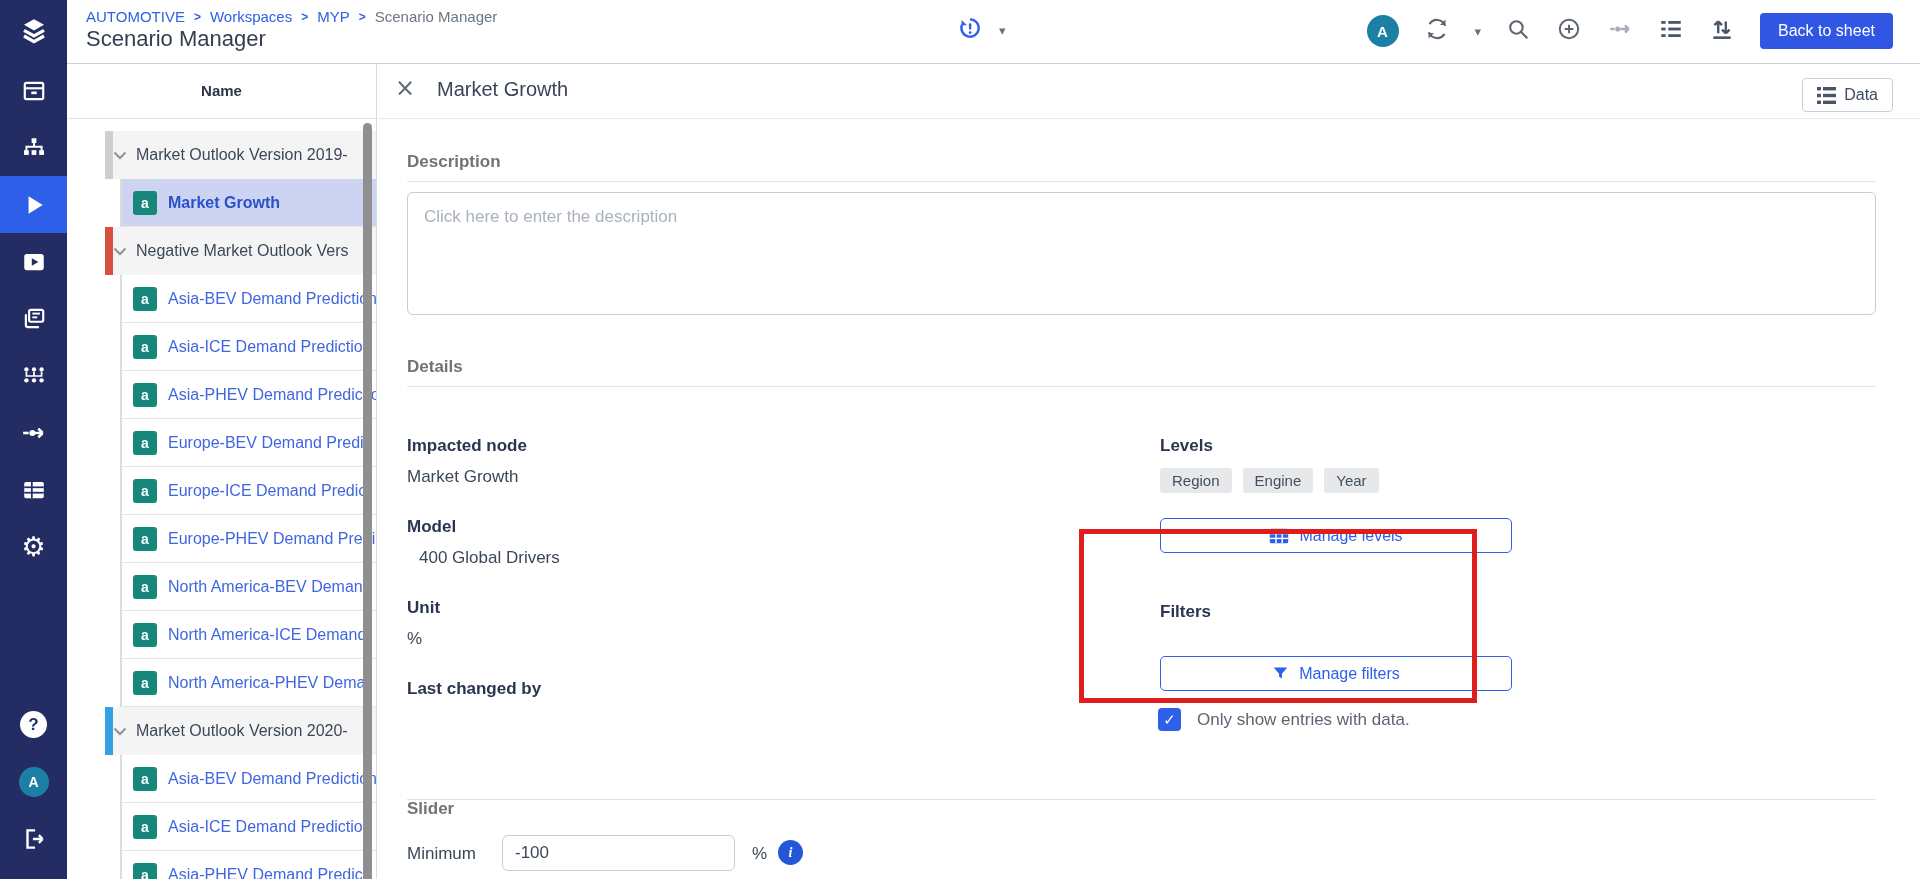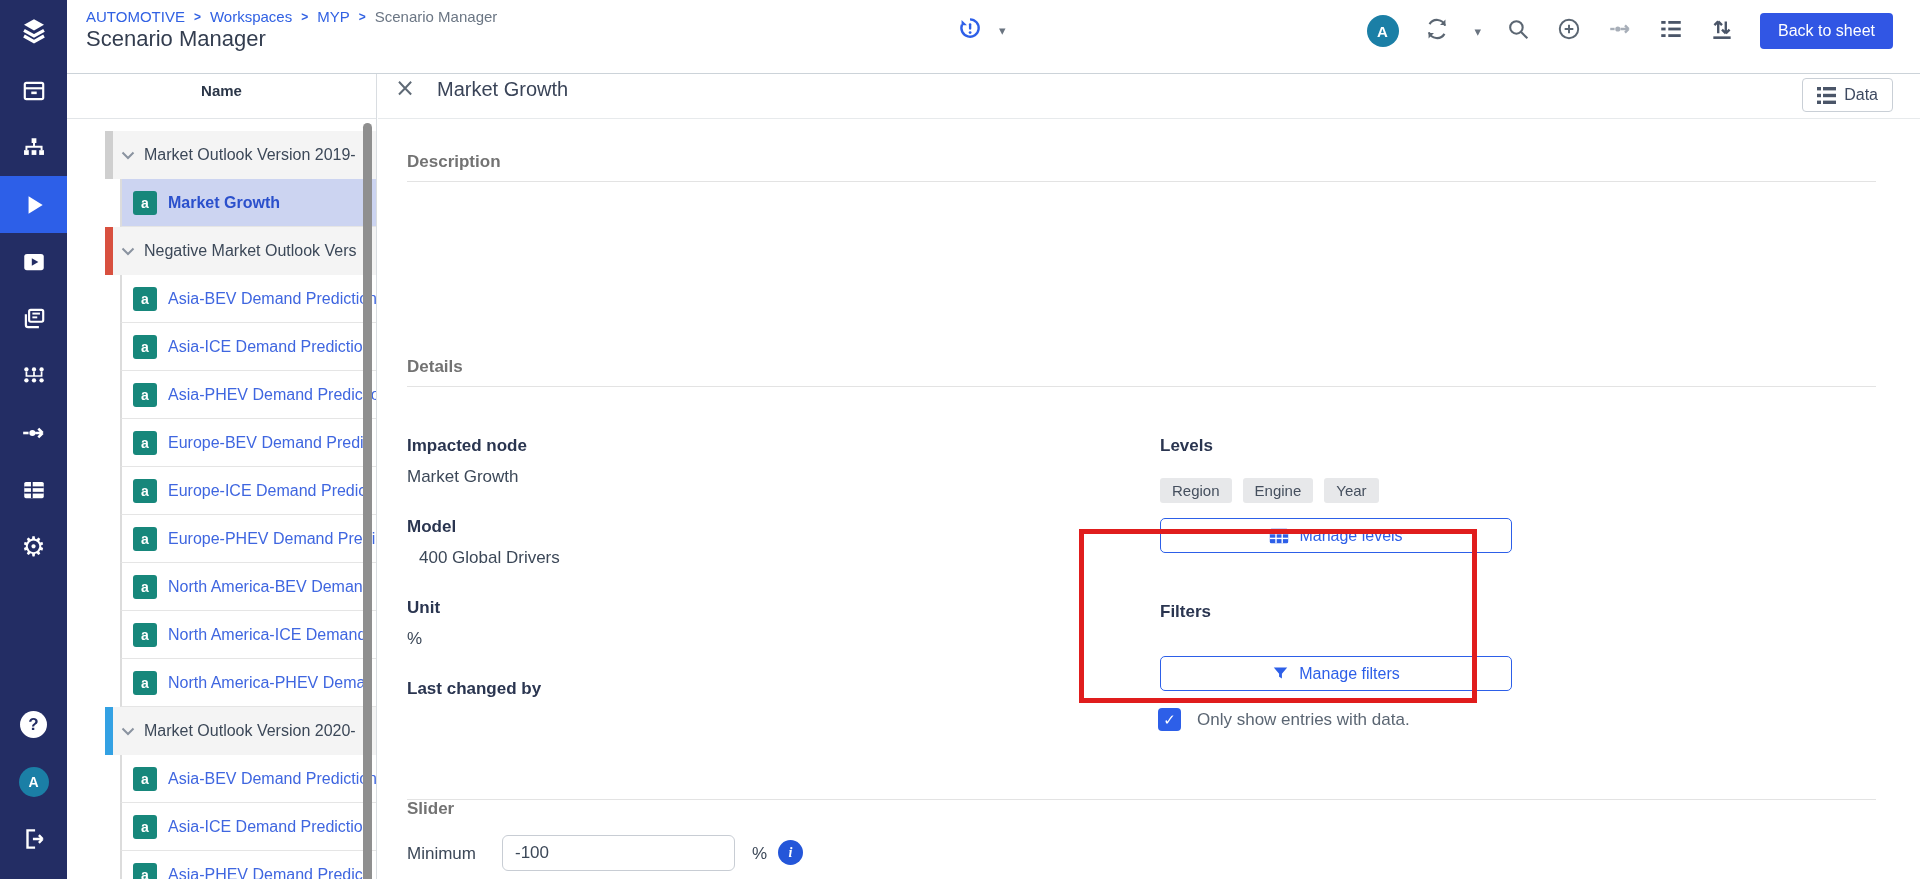--- a/index.html
+++ b/index.html
@@ -15,21 +15,21 @@
   .sb-item.active { background: #2d5fe8; }
   .sb-bottom { margin-top: auto; width: 100%; padding-bottom: 12px; display: flex; flex-direction: column; align-items: center; }
   .sb-icon svg { display: block; }
   .gear-glyph { color: #fff; font-size: 27px; line-height: 1; font-family: "DejaVu Sans", sans-serif; }
   .help-circle { width: 27px; height: 27px; border-radius: 50%; background: #fff; color: #232d64;
                  font-weight: 700; font-size: 17px; display: flex; align-items: center; justify-content: center; }
   .sb-avatar { width: 30px; height: 30px; border-radius: 50%; background: #1b7fa6; color: #fff;
                font-size: 14px; font-weight: 700; display: flex; align-items: center; justify-content: center; }
 
   
-  .topbar { position: absolute; left: 67px; top: 0; width: 1853px; height: 74px; background: #fff;
+  .topbar { position: absolute; left: 67px; top: 0; width: 1853px; height: 64px; background: #fff;
             border-bottom: 1px solid #ccd3d9; z-index: 20; }
   .breadcrumb { position: absolute; left: 19px; top: 8px; font-size: 15px; display: flex; gap: 9px; align-items: center; }
   .crumb { color: #3161e3; text-decoration: none; cursor: pointer; }
   .crumb-sep { color: #3161e3; font-weight: 700; font-size: 12px; }
   .crumb-last { color: #6b7684; }
   .page-title { position: absolute; left: 19px; top: 26px; font-size: 22px; font-weight: 500; color: #333d4f; }
   .center-tools { position: absolute; left: 890px; top: 15px; display: flex; align-items: center; gap: 16px; }
   .right-tools { position: absolute; right: 27px; top: 0; height: 62px; display: flex; align-items: center; gap: 25px; }
   .tb-avatar { width: 32px; height: 32px; border-radius: 50%; background: #1b7fa6; color: #fff; font-size: 15px;
                font-weight: 700; display: flex; align-items: center; justify-content: center; cursor: pointer; }
@@ -37,21 +37,21 @@
   .btn-primary { background: #3156e4; color: #fff; border: none; border-radius: 4px; height: 36px;
                  padding: 0 18px; font-size: 16px; font-family: inherit; cursor: pointer; }
 
   
   .tree { position: absolute; left: 67px; top: 62px; width: 310px; height: 817px; background: #fff;
           border-right: 1px solid #d9dde1; overflow: hidden; z-index: 10; }
   .tree-header { height: 57px; border-bottom: 1px solid #e2e5e8; display: flex; align-items: center;
                  justify-content: center; font-size: 15px; font-weight: 700; color: #2b3648; }
   .tree-rows { margin-top: 12px; }
   .t-row { height: 48px; display: flex; align-items: center; white-space: nowrap; overflow: hidden; cursor: pointer; }
-  .t-row.group { margin-left: 38px; background: #f4f4f4; position: relative; padding-left: 16px; }
+  .t-row.group { margin-left: 38px; background: #f4f4f4; position: relative; padding-left: 8px; }
   .t-row.group .bar { position: absolute; left: 0; top: 0; width: 8px; height: 100%; }
   .bar.gray { background: #cfcfcf; } .bar.red { background: #d8503f; } .bar.blue { background: #33a1e3; }
   .t-row.group .g-label { color: #3c4858; font-size: 16px; margin-left: 9px; }
   .t-row.leaf { margin-left: 53px; border-left: 2px solid #dcdcdc; border-bottom: 1px solid #e5e5e5; padding-left: 11px; }
   .t-row.leaf.selected { background: #ccd4f1; }
   .a-icon { width: 24px; height: 24px; border-radius: 3px; background: #17877b; color: #fff; font-size: 14px;
             font-weight: 700; display: flex; align-items: center; justify-content: center; flex: 0 0 24px; }
   .leaf-label { margin-left: 11px; font-size: 16px; color: #3f66e0; }
   .t-row.leaf.selected .leaf-label { color: #2b50cc; font-weight: 700; }
   .tree-scrollbar { position: absolute; right: 4px; top: 61px; width: 9px; height: 790px;
@@ -362,37 +362,38 @@
             <rect x="6" y="13.6" width="13" height="3.4" fill="#4a5568"></rect>
           </svg>
         <span>Data</span>
       </button>
     </div>
 
     <div class="content">
 
       <div class="abs sec-label" style="left:29px; top:33px;">Description</div>
       <div class="abs divider" style="top:62px;"></div>
+      <textarea class="abs desc-area" style="top: 73px;" placeholder="Click here to enter the description"></textarea>
 
       <div class="abs sec-label" style="left:29px; top:238px;">Details</div>
       <div class="abs divider" style="top:267px;"></div>
 
       <div class="abs fld-label" style="left:29px; top:317px;">Impacted node</div>
       <div class="abs fld-value" style="left:29px; top:348px;">Market Growth</div>
 
       <div class="abs fld-label" style="left:29px; top:398px;">Model</div>
       <div class="abs fld-value" style="left:41px; top:429px;">400 Global Drivers</div>
 
       <div class="abs fld-label" style="left:29px; top:479px;">Unit</div>
       <div class="abs fld-value" style="left:29px; top:510px;">%</div>
 
       <div class="abs fld-label" style="left:29px; top:560px;">Last changed by</div>
 
       <div class="abs fld-label" style="left:782px; top:317px;">Levels</div>
-      <div class="abs chip-row" style="left:782px; top:359px;">
+      <div class="abs chip-row" style="left:782px; top:349px;">
         <span class="chip">Region</span>
         <span class="chip">Engine</span>
         <span class="chip">Year</span>
       </div>
       <button class="abs btn-outline" style="left:782px; top:399px;text-align:center;">
         <svg width="20" height="16" viewBox="0 0 20 16">
             <rect x="0.8" y="0.8" width="18.4" height="14.4" rx="1.5" fill="#2d5fe8"></rect>
             <line x1="0.8" y1="5.6" x2="19.2" y2="5.6" stroke="#fff" stroke-width="1.4"></line>
             <line x1="0.8" y1="10.4" x2="19.2" y2="10.4" stroke="#fff" stroke-width="1.4"></line>
             <line x1="7" y1="5.6" x2="7" y2="15.2" stroke="#fff" stroke-width="1.4"></line>

